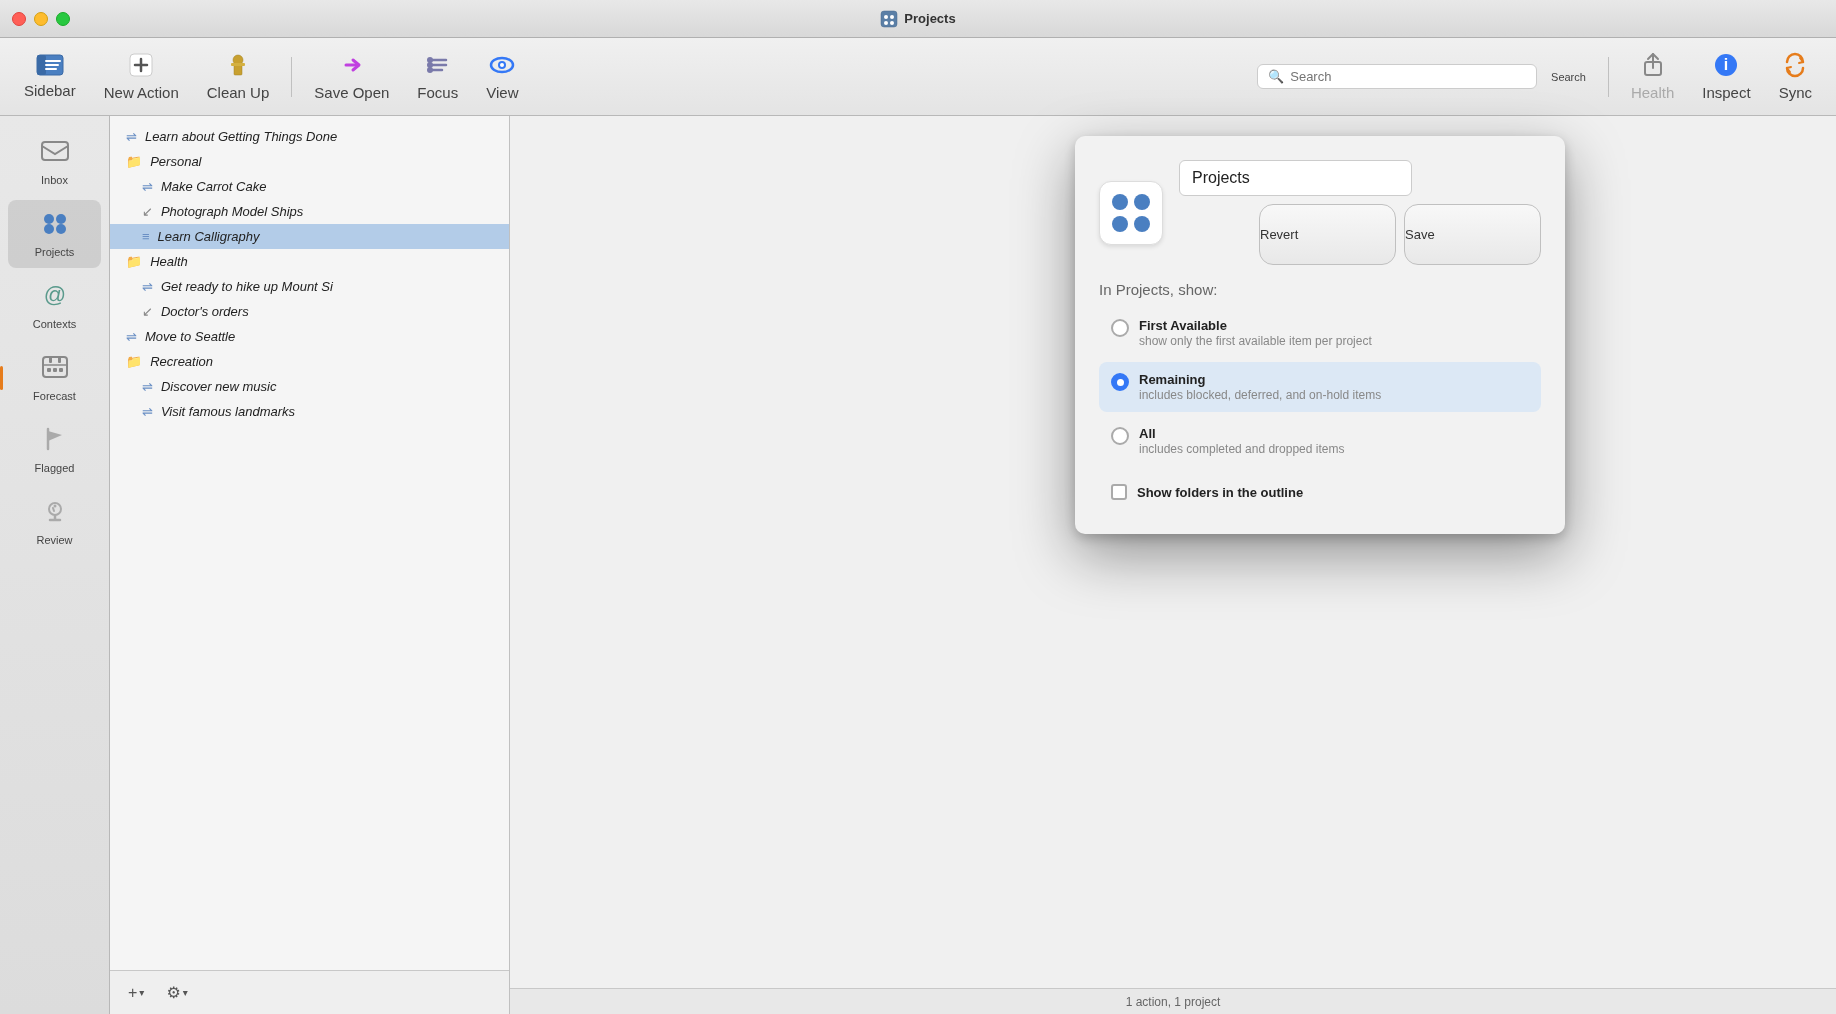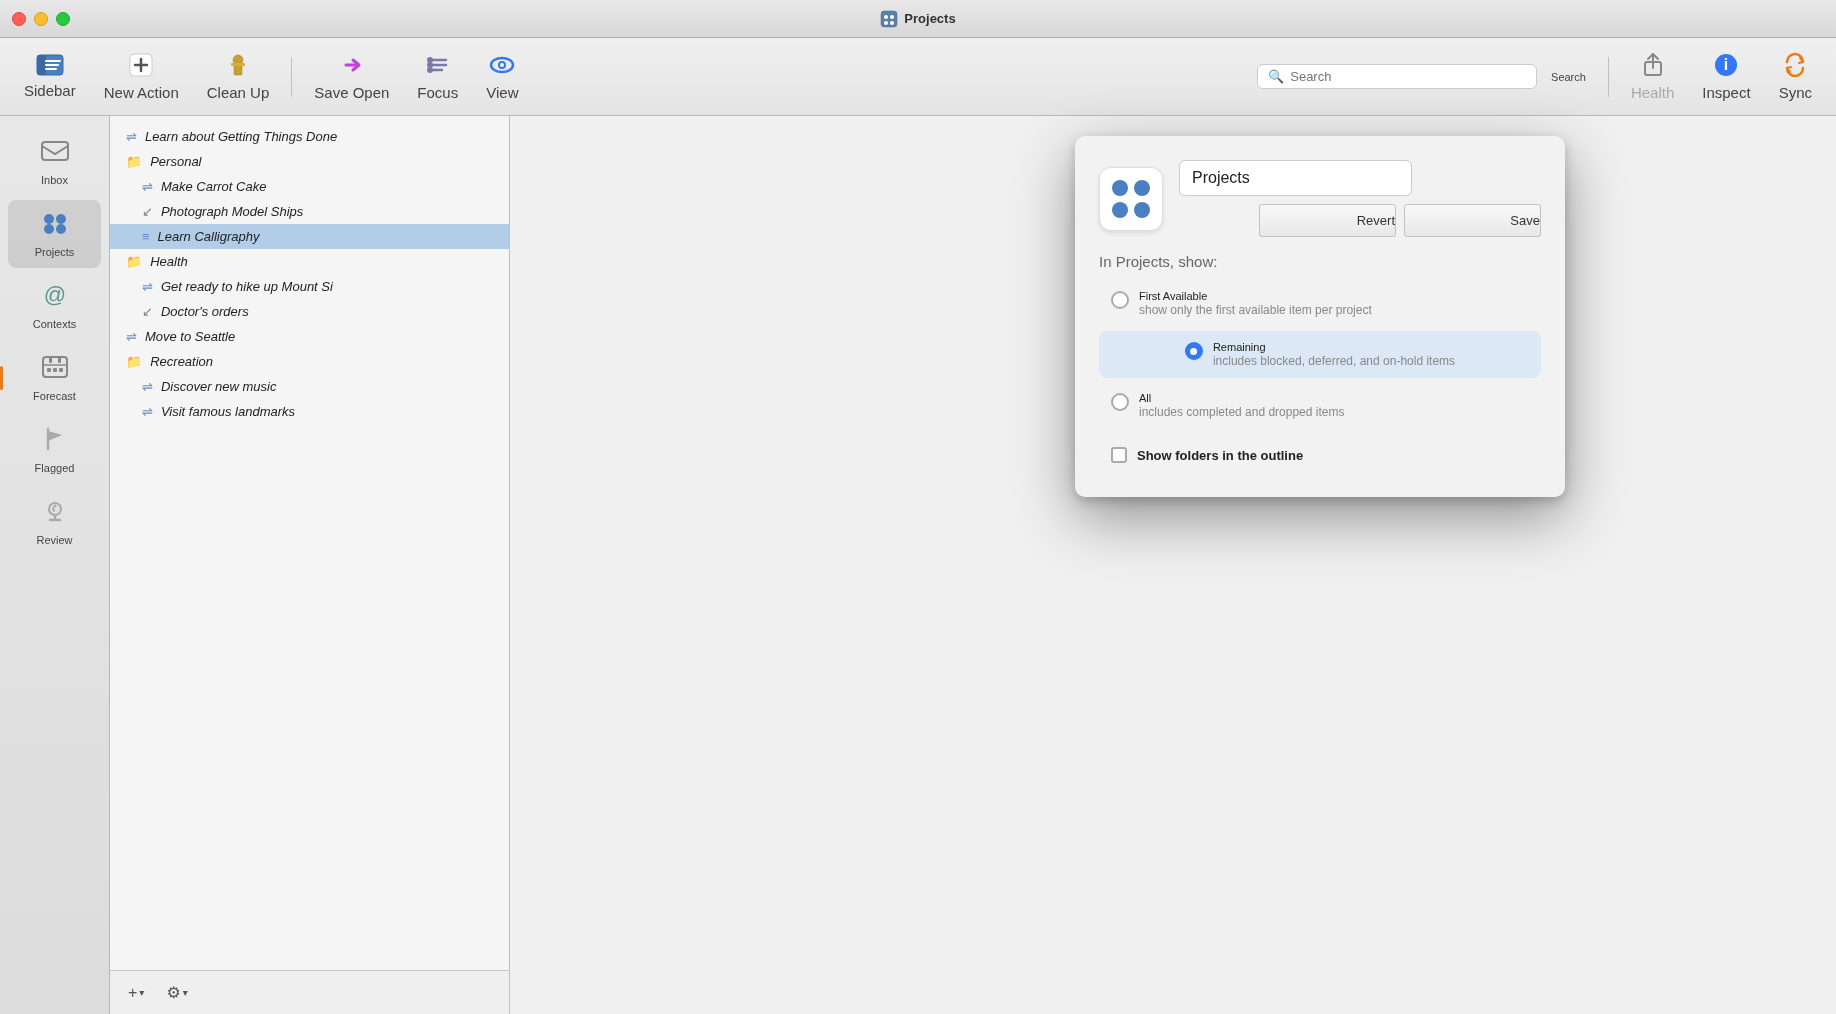--- a/index.html
+++ b/index.html
@@ -281,46 +281,46 @@
       height: 36px;
     }
     .popup-buttons {
       display: flex;
       gap: 8px;
       margin-top: 8px;
       margin-left: 80px;
     }
     .popup-btn {
       flex: 1;
-      padding: 8px 0;
+      padding: 22px 0;
       border: 1px solid #c0c0c0;
-      border-radius: 3px;
+      border-radius: 14px;
       background: linear-gradient(to bottom, #f8f8f8, #e8e8e8);
       font-size: 13px;
       color: #333;
       cursor: pointer;
-      text-align: right;
+      text-align: left;
     }
 
     .popup-section-title {
       font-size: 15px;
       color: #666;
       margin: 16px 0 10px 0;
     }
 
     .radio-option {
       display: flex;
       align-items: flex-start;
       padding: 10px 12px;
       border-radius: 8px;
       margin-bottom: 4px;
       cursor: pointer;
       gap: 10px;
     }
-    .radio-option.selected { background: #dce8f5; justify-content: center; }
+    .radio-option.selected { background: #dce8f5; }
     .radio-circle {
       width: 18px;
       height: 18px;
       border-radius: 50%;
       border: 2px solid #aaa;
       background: white;
       flex-shrink: 0;
       margin-top: 1px;
       display: flex;
       align-items: center;
@@ -331,22 +331,22 @@
       background: #3478f6;
     }
     .radio-circle.checked::after {
       content: '';
       width: 7px;
       height: 7px;
       border-radius: 50%;
       background: white;
     }
     .radio-text .radio-label {
-      font-size: 11px;
-      font-weight: 400;
+      font-size: 13px;
+      font-weight: 700;
       color: #222;
     }
     .radio-text .radio-desc {
       font-size: 12px;
       color: #888;
       margin-top: 1px;
     }
 
     .checkbox-option {
       display: flex;
@@ -659,20 +659,23 @@
       </div>
       <div class="footer-btn">
         <span>⚙</span>
         <span class="chevron">▾</span>
       </div>
     </div>
   </div>
 
   <div class="content-area">
 
+    <div class="content-status-bar">
+      <span>1 action, 1 project</span>
+    </div>
 
     <div class="modal-overlay">
       <div class="modal-popup">
 
         <div class="popup-header">
           <div class="popup-icon-box">
             <div class="popup-icon-dots">
               <div class="dot"></div>
               <div class="dot"></div>
               <div class="dot"></div>

